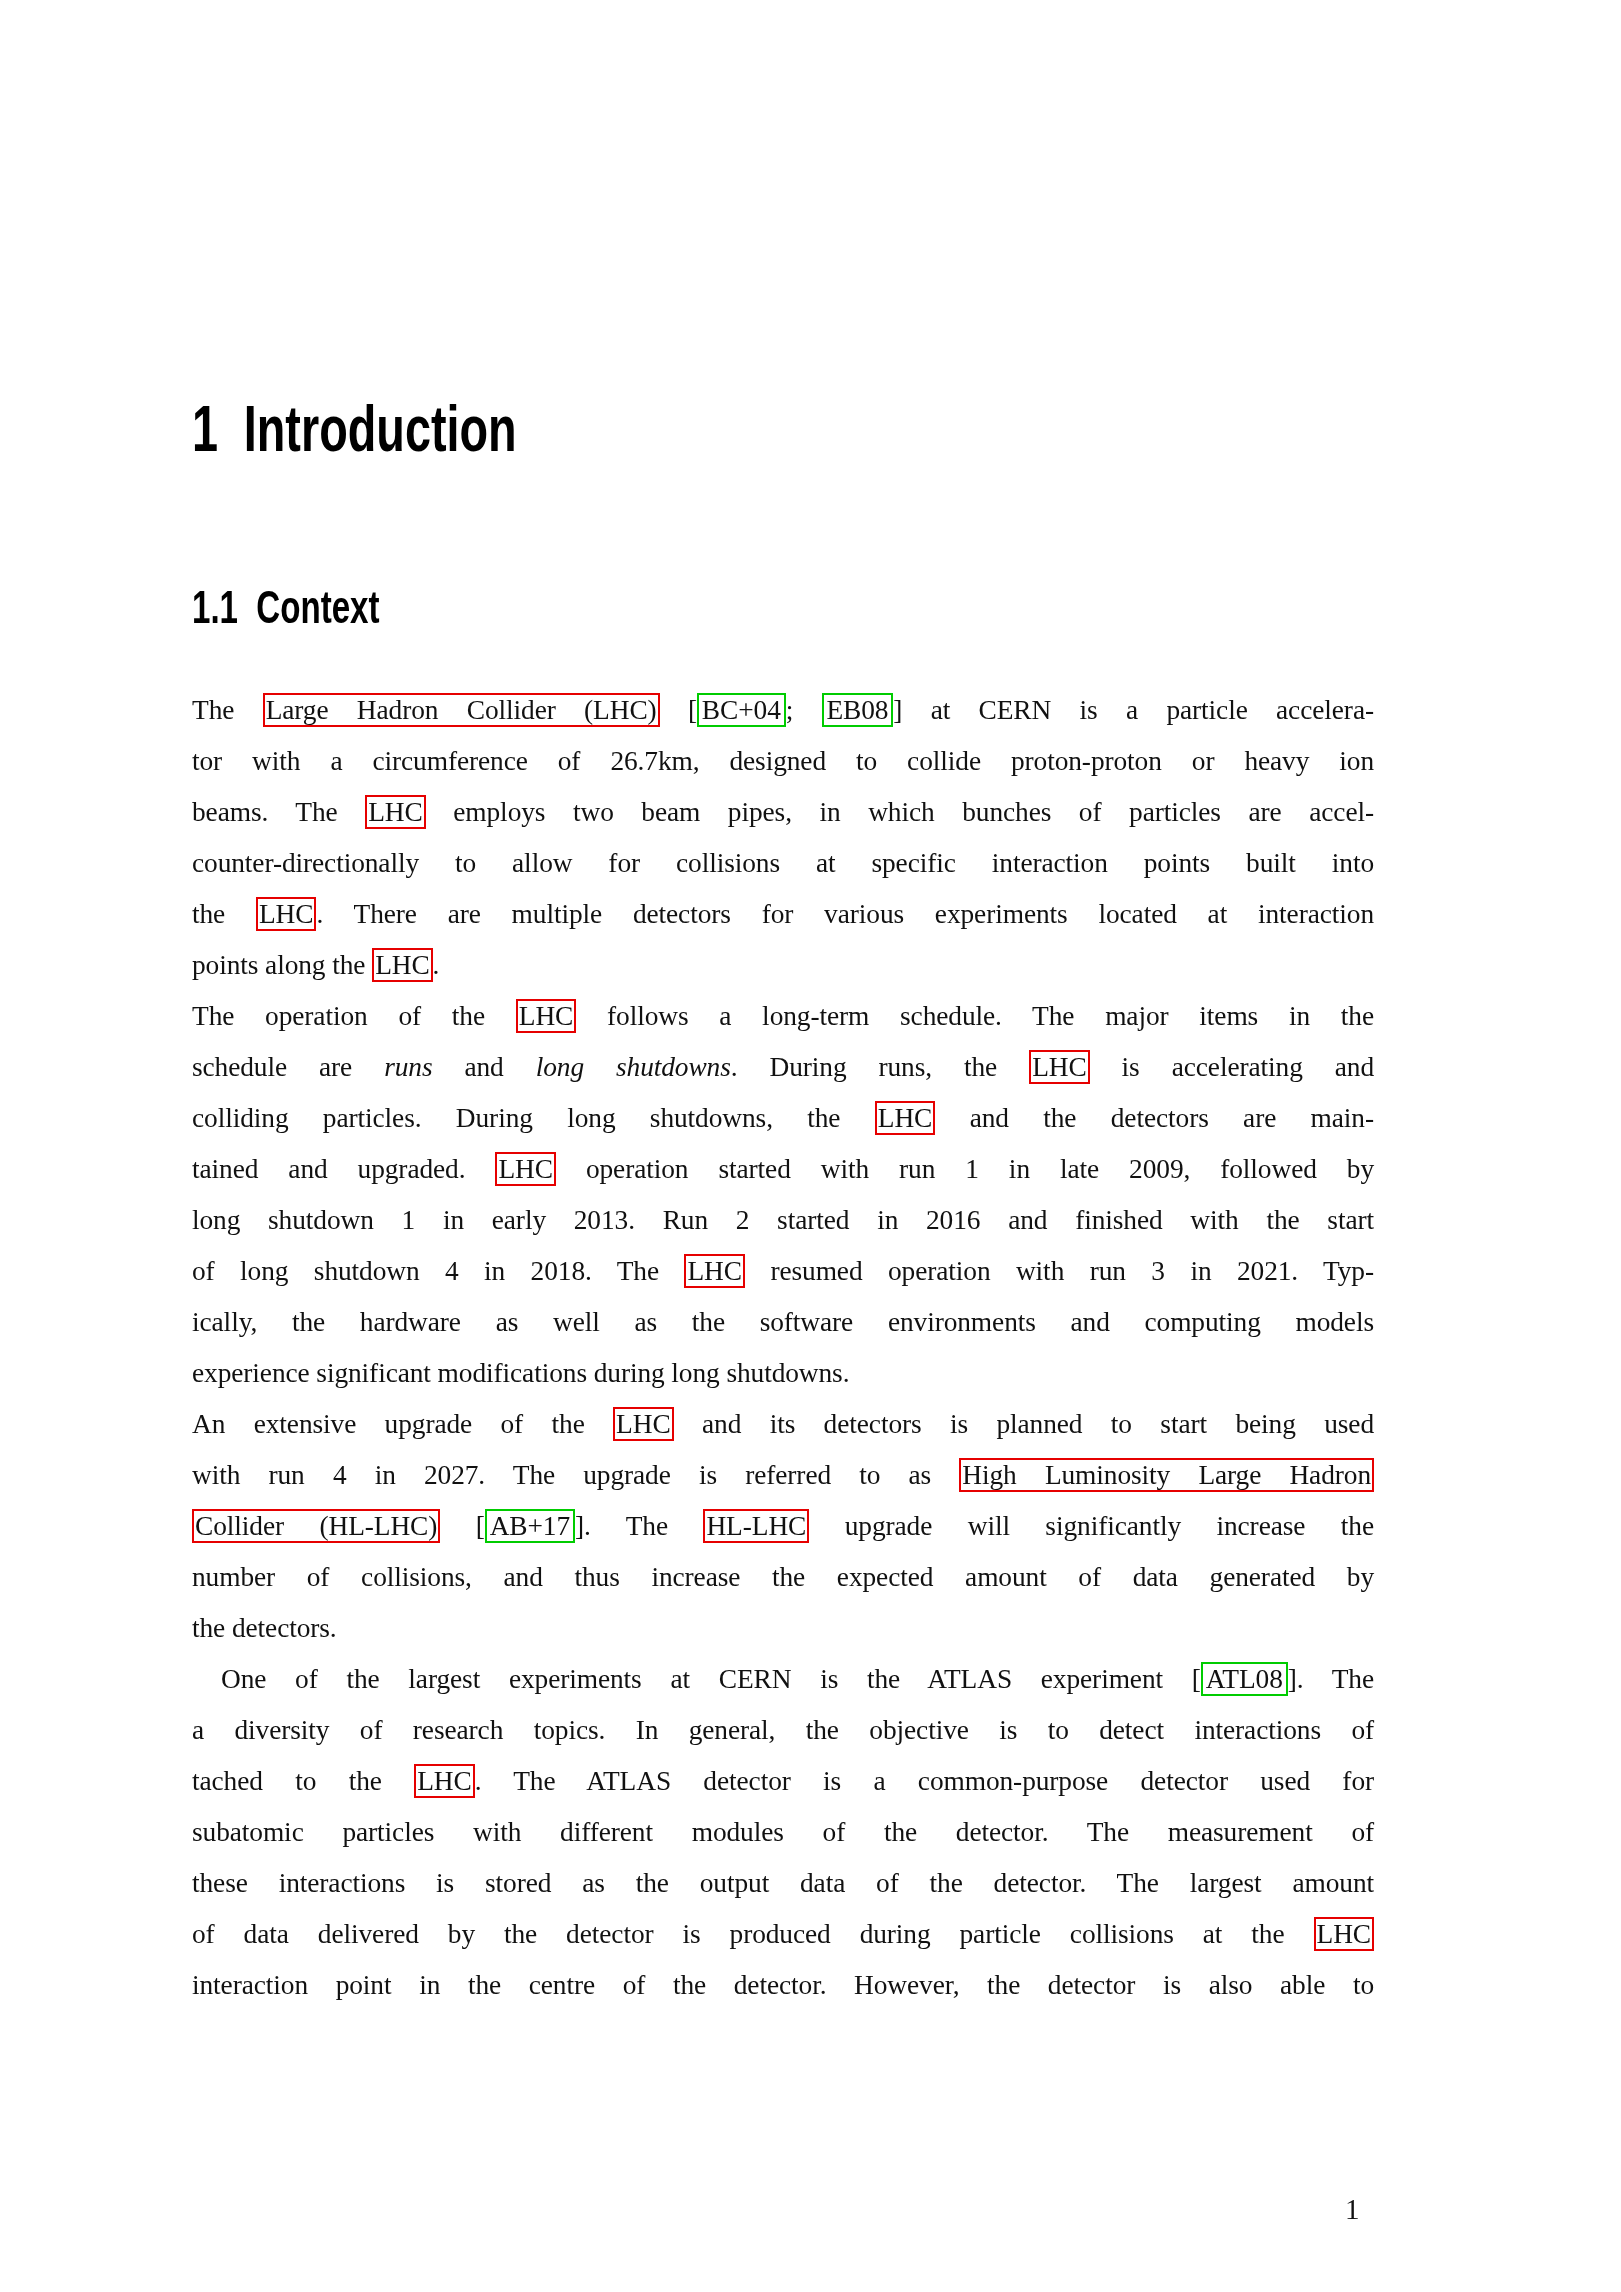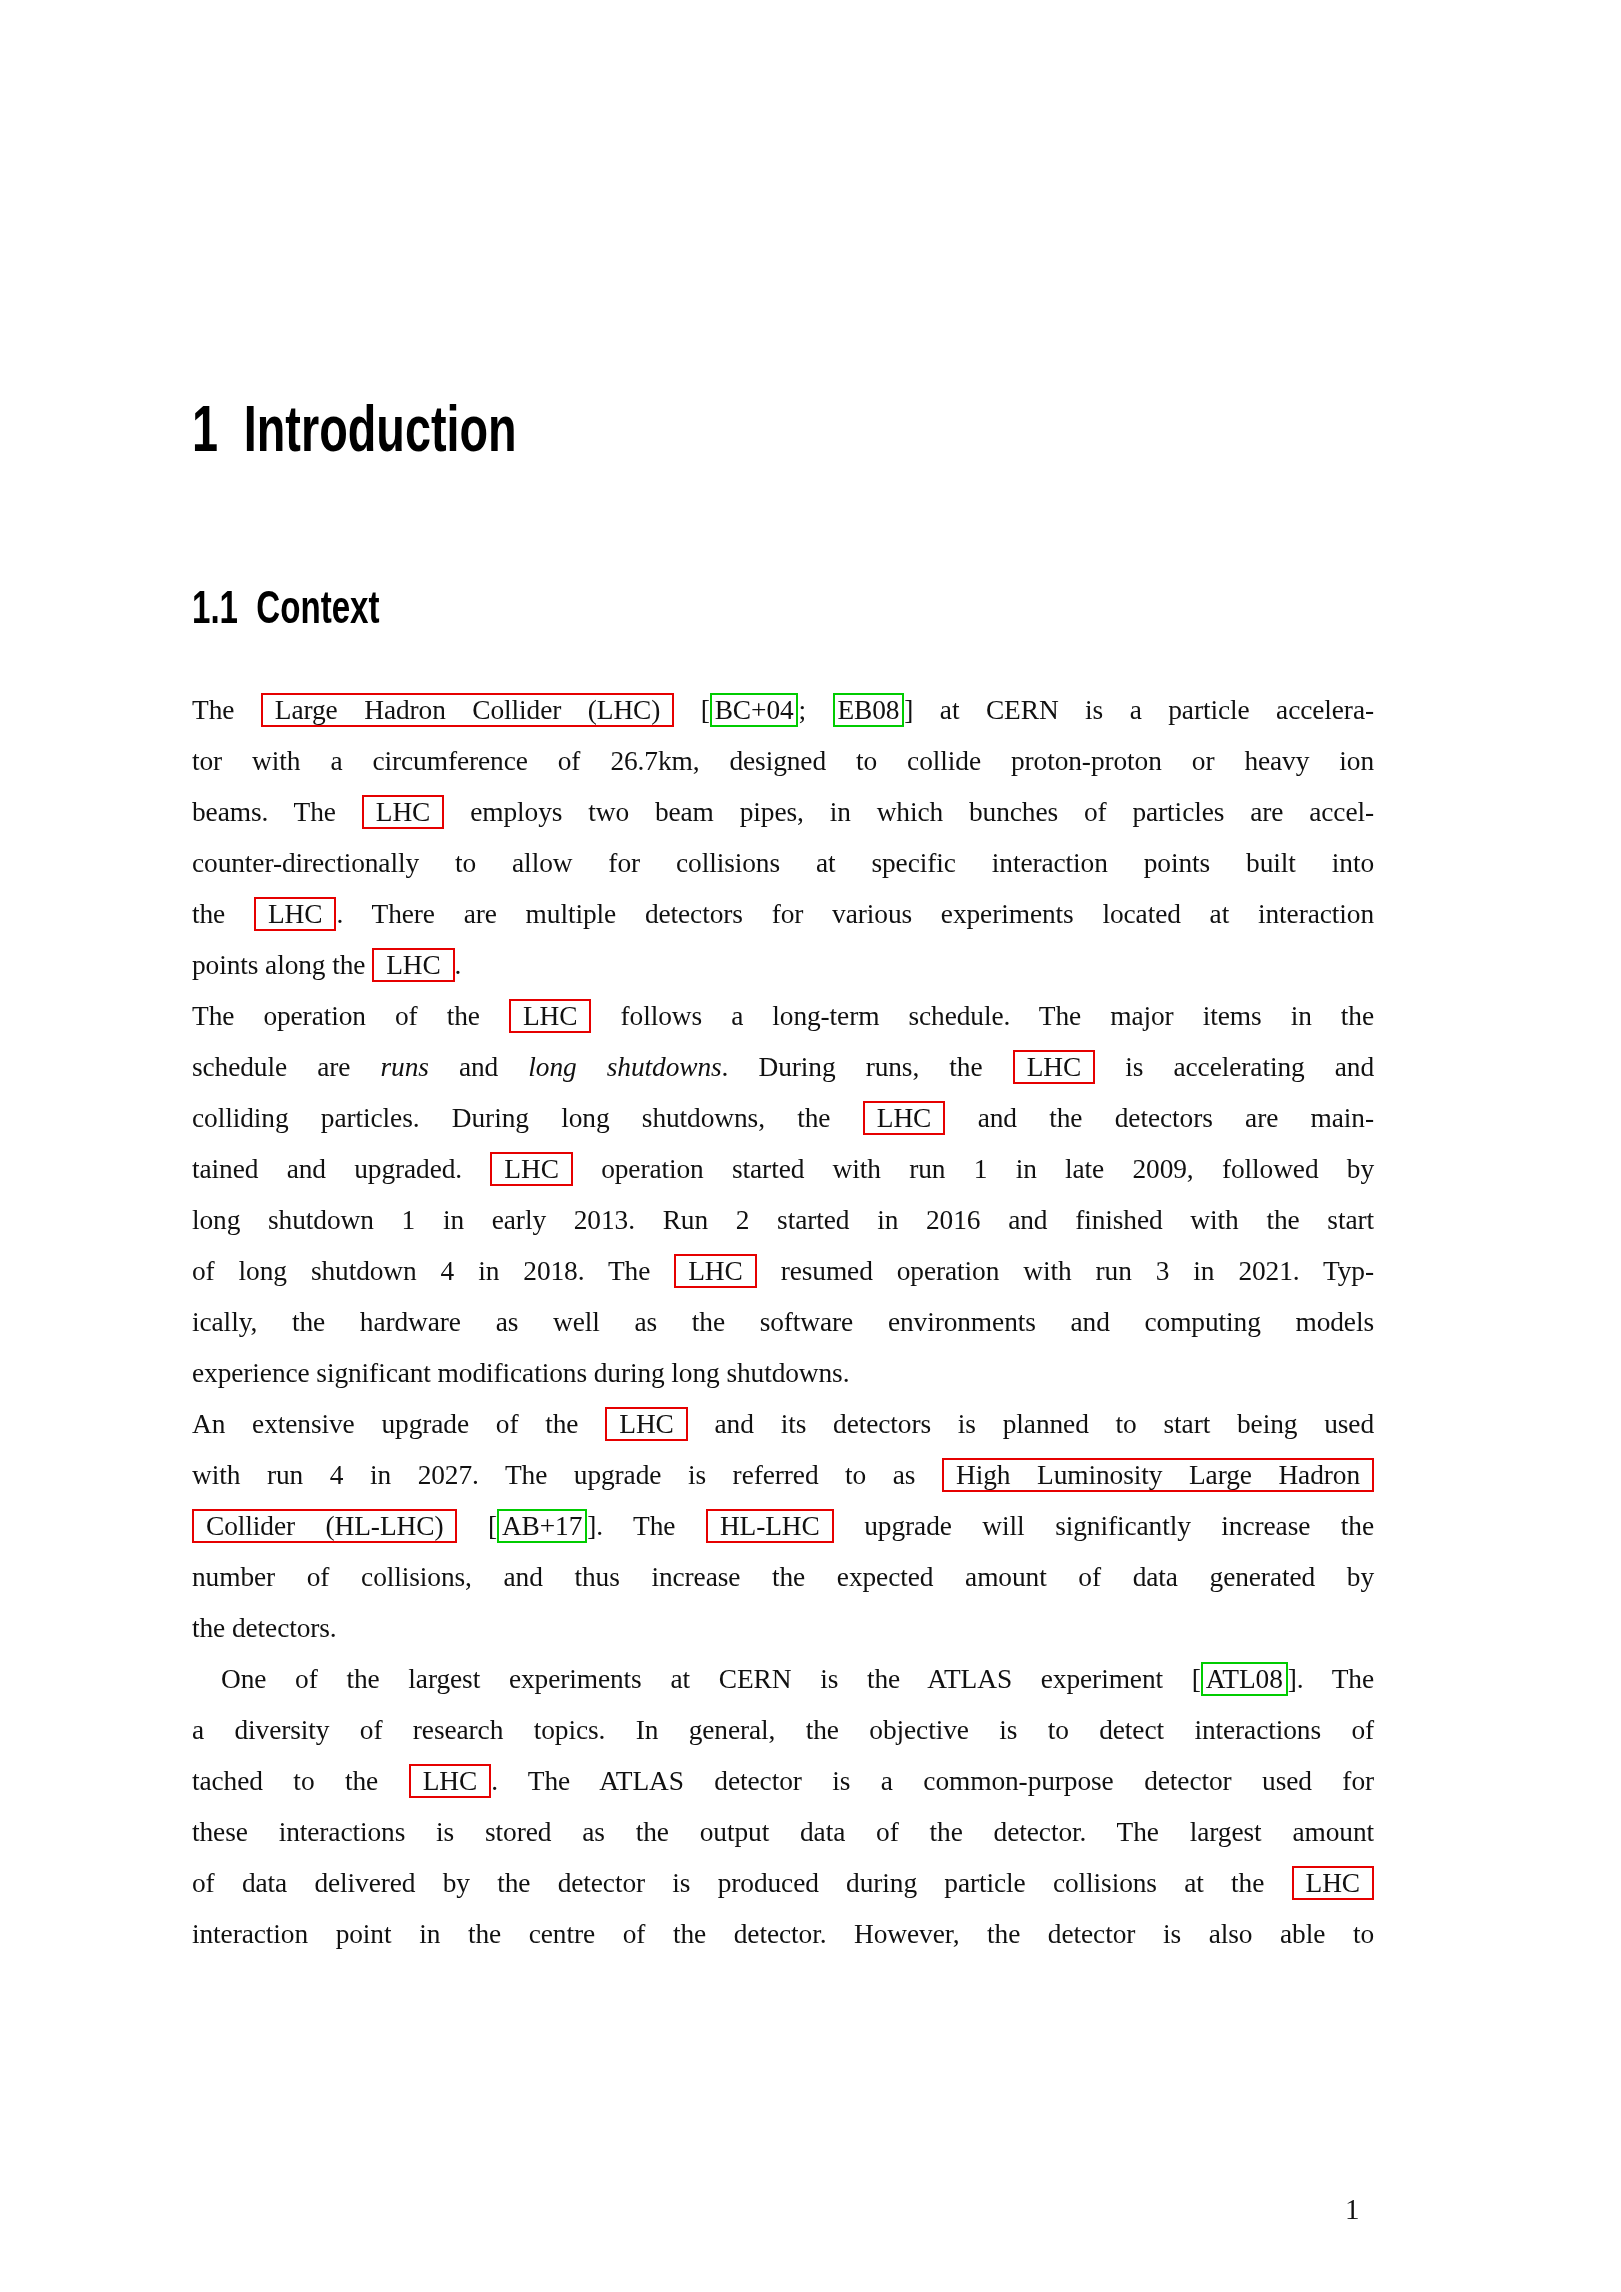--- a/index.html
+++ b/index.html
@@ -33,21 +33,21 @@
   .hnum{margin-right:0.55em;}
   .body-block{
     position:absolute;top:685px;left:192px;width:1182px;
     font-size:27.4px;line-height:51px;letter-spacing:-0.1px;
   }
   .line{text-align:justify;text-align-last:justify;}
   .line.last{text-align-last:left;}
   .line.indent{text-indent:29px;}
   .ref-box{
     border:2.9px solid var(--ref);
-    padding:0 12px;
+    padding:0 1px;
   }
   .cite-box{
     border:2.9px solid var(--cite);
     padding:0 2.9px;
   }
   em{font-style:italic;}
   .pagenum{
     position:absolute;top:2192px;left:1345px;
     font-size:29px;line-height:1.2;
   }
@@ -85,20 +85,21 @@
       <div class="line"><span>ically, the hardware as well as the software environments and computing models</span></div>
       <div class="line last"><span>experience significant modifications during long shutdowns.</span></div>
       <div class="line"><span>An extensive upgrade of the </span><span class="ref-box">LHC</span><span> and its detectors is planned to start being used</span></div>
       <div class="line"><span>with run 4 in 2027.  The upgrade is referred to as </span><span class="ref-box">High Luminosity Large Hadron</span></div>
       <div class="line"><span class="ref-box">Collider (HL-LHC)</span><span> [</span><span class="cite-box">AB+17</span><span>].  The </span><span class="ref-box">HL-LHC</span><span> upgrade will significantly increase the</span></div>
       <div class="line"><span>number of collisions, and thus increase the expected amount of data generated by</span></div>
       <div class="line last"><span>the detectors.</span></div>
       <div class="line indent"><span>One of the largest experiments at CERN is the ATLAS experiment [</span><span class="cite-box">ATL08</span><span>]. The</span></div>
       <div class="line"><span>a diversity of research topics.  In general, the objective is to detect interactions of</span></div>
       <div class="line"><span>tached to the </span><span class="ref-box">LHC</span><span>. The ATLAS detector is a common-purpose detector used for</span></div>
+      <div class="line"><span>subatomic particles with different modules of the detector.  The measurement of</span></div>
       <div class="line"><span>these interactions is stored as the output data of the detector.  The largest amount</span></div>
       <div class="line"><span>of data delivered by the detector is produced during particle collisions at the </span><span class="ref-box">LHC</span></div>
       <div class="line"><span>interaction point in the centre of the detector.  However, the detector is also able to</span></div>
     </div>
 
   <span class="pagenum">1</span>
 
 </div>
 
 

